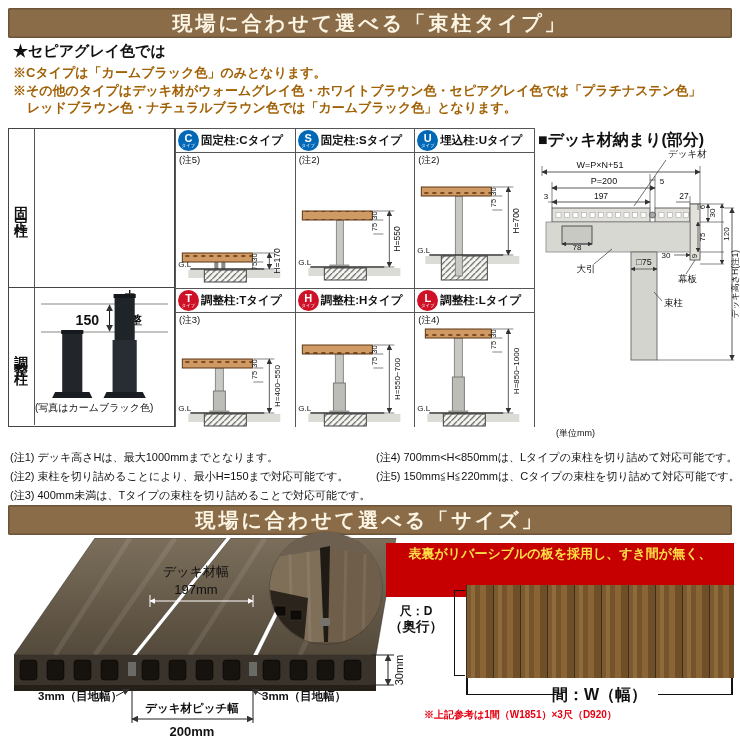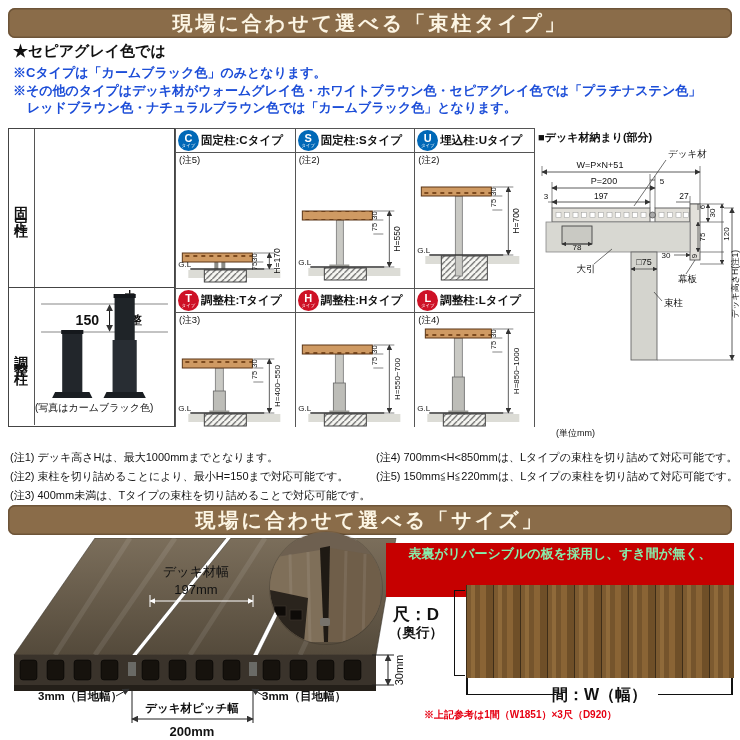--- a/index.html
+++ b/index.html
@@ -1,25 +1,25 @@
 <!DOCTYPE html>
 <html lang="ja"><head>
 <meta charset="utf-8">
 <style>
   *{margin:0;padding:0;box-sizing:border-box}
   html,body{width:740px;height:740px}
   body{position:relative;background:#fff;font-family:"Liberation Sans",sans-serif;overflow:hidden;color:#111}
   .abs{position:absolute}
   svg text{font-family:"Liberation Sans",sans-serif;fill:#111}
-  .banner{position:absolute;left:8px;width:724px;height:30px;background:#8a6c49;border-radius:7px;
+  .banner{position:absolute;left:8px;width:724px;height:30px;background:#8a6c49;border-radius:2px;
     color:#fcf5e4;font-size:20px;font-weight:bold;text-align:center;line-height:30px;letter-spacing:3px;
     box-shadow:inset 0 0 0 1.5px #6d5438}
   .b1{top:8px}.b2{top:505px}
   .heading{position:absolute;left:13px;top:42px;font-size:15px;font-weight:bold}
-  .rednote{position:absolute;color:#1d4ed8;font-size:13px;font-weight:bold;white-space:nowrap}
+  .rednote{position:absolute;color:#a16207;font-size:13px;font-weight:bold;white-space:nowrap}
   .rn1{left:13px;top:64px}.rn2{left:13px;top:82px}.rn3{left:27px;top:99px}
   
   .leftcol{position:absolute;left:8px;top:128px;width:167px;height:299px;border:1.5px solid #444;background:#fff}
   .cell{display:flex;position:relative}
   .c1{height:158px}.c2{height:138px;border-top:1.5px solid #444}
   .vlabel{width:26px;border-right:1px solid #555;display:flex;align-items:center;justify-content:center;
     writing-mode:vertical-rl;text-orientation:upright;font-size:14px;font-weight:bold;letter-spacing:9px;background:#fff}
   .photo{position:relative;flex:1;overflow:hidden}
   .caption{position:absolute;left:0;right:0;bottom:2px;text-align:center;font-size:10px;color:#111;white-space:nowrap}
   .cap2{position:absolute;left:26px;right:0;bottom:10px;text-align:left;font-size:10px}
@@ -31,30 +31,30 @@
   .badge{width:21px;height:21px;border-radius:50%;color:#fff;display:flex;flex-direction:column;
     align-items:center;justify-content:center;flex:none;line-height:1}
   .badge .bl{font-size:11px;font-weight:bold}
   .badge .bs{font-size:4.5px;margin-top:.5px}
   .bblue{background:#0068b7}.bred{background:#ce1126}
   .ptitle{font-size:11.5px;font-weight:bold;white-space:nowrap}
   .pbody{position:relative;flex:1}
   .pnote{position:absolute;left:3px;top:1px;font-size:9.5px}
   .pbody svg{position:absolute;left:0;top:0;width:100%;height:100%}
   
-  .dtitle{position:absolute;left:538px;top:130px;font-size:11px;font-weight:bold}
+  .dtitle{position:absolute;left:538px;top:130px;font-size:16px;font-weight:bold}
   
   .fn{position:absolute;font-size:11px;white-space:nowrap}
   
   .circle{position:absolute;left:270px;top:532px;width:112px;height:112px;border-radius:50%;overflow:hidden;
     box-shadow:0 0 0 1px rgba(0,0,0,.15)}
-  .feature{position:absolute;left:386px;top:543px;width:348px;height:54px;background:#c60000;color:#86efac;
+  .feature{position:absolute;left:386px;top:543px;width:348px;height:54px;background:#c60000;color:#fde047;
     font-size:13px;font-weight:bold;text-align:center;line-height:20px;padding-top:1px}
   .shaku{position:absolute;left:382px;top:604px;width:68px;text-align:center;font-weight:bold;line-height:1.25}
-  .shaku .l1{font-size:17px}.shaku .l2{font-size:13.5px}
+  .shaku .l1{font-size:12px}.shaku .l2{font-size:13.5px}
   .lbracket{position:absolute;left:454px;top:590px;width:11px;height:86px;
     border-top:1.5px solid #111;border-bottom:1.5px solid #111;border-left:1.5px solid #111}
   .planks{position:absolute;left:466px;top:585px;width:268px;height:93px;background:
     repeating-linear-gradient(90deg, rgba(0,0,0,.5) 0 1px, rgba(0,0,0,0) 1px 27px),
     repeating-linear-gradient(90deg,#7c5a30 0 5px,#8f6a3a 5px 9px,#75542c 9px 14px,#8a6435 14px 20px,#6f4f28 20px 27px)}
   .bline{position:absolute;background:#111}
   .wlabel{position:absolute;left:552px;top:685px;width:110px;text-align:left;font-size:16px;font-weight:bold}
   .refnote{position:absolute;left:424px;top:708px;color:#e60012;font-size:10px;font-weight:bold;white-space:nowrap}
 </style>
 </head>
@@ -398,21 +398,21 @@
   <text transform="rotate(-90 191 88)" x="191" y="88" text-anchor="middle" font-size="8">120</text>
   <line x1="194" y1="62" x2="194" y2="214" stroke="#333" stroke-width=".8" marker-start="url(#ar)" marker-end="url(#ar)"></line>
   <text transform="rotate(-90 200 138)" x="200" y="138" text-anchor="middle" font-size="8.5">デッキ高さH(注1)</text>
   <text x="18" y="290" font-size="9">(単位mm)</text>
 </svg>
 
 <div class="fn" style="left:10px;top:450px">(注1) デッキ高さHは、最大1000mmまでとなります。</div>
 <div class="fn" style="left:10px;top:469px">(注2) 束柱を切り詰めることにより、最小H=150まで対応可能です。</div>
 <div class="fn" style="left:10px;top:488px">(注3) 400mm未満は、Tタイプの束柱を切り詰めることで対応可能です。</div>
 <div class="fn" style="left:376px;top:450px">(注4) 700mm&lt;H&lt;850mmは、Lタイプの束柱を切り詰めて対応可能です。</div>
-<div class="fn" style="left:376px;top:469px">(注5) 150mm≦H≦220mmは、Lタイプの束柱を切り詰めて対応可能です。</div>
+<div class="fn" style="left:376px;top:469px">(注5) 150mm≦H≦220mmは、Cタイプの束柱を切り詰めて対応可能です。</div>
 
 <div class="banner b2">現場に合わせて選べる「サイズ」</div>
 
 <svg class="abs" style="left:0;top:538px" width="412" height="202" viewBox="0 0 412 202">
   <g>
     <polygon points="95,0 226,0 132,117 14,117" fill="url(#wgrad)" stroke="#2e2a24" stroke-width=".5"></polygon>
     <polygon points="231,0 311,0 253,117 137,117" fill="url(#wgrad)" stroke="#2e2a24" stroke-width=".5"></polygon>
     <polygon points="316,0 396,0 376,117 258,117" fill="url(#wgrad)" stroke="#2e2a24" stroke-width=".5"></polygon>
     <g stroke="rgba(255,255,255,.09)" stroke-width="5">
       <line x1="130" y1="0" x2="55" y2="117"></line>

